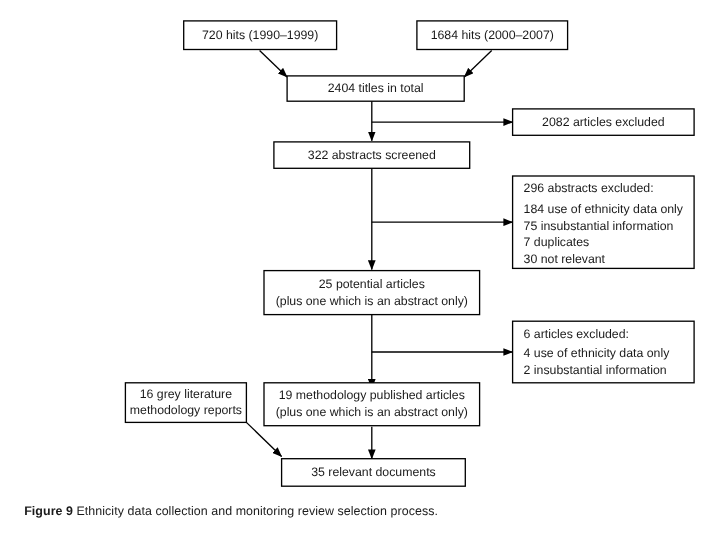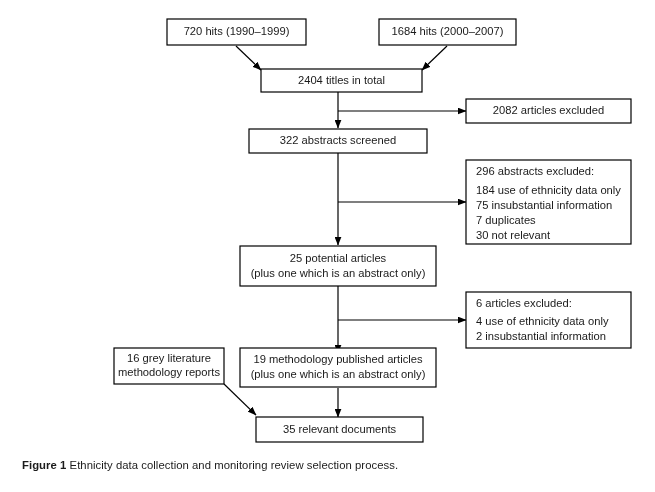--- a/index.html
+++ b/index.html
@@ -166,16 +166,16 @@
       <text class="box-text" x="338" y="375">(plus one which is an abstract only)</text>
     </g>
 
     <g>
       <rect class="box-rect" x="256" y="417" width="167" height="25"></rect>
       <text class="box-text" x="339.5" y="430">35 relevant documents</text>
     </g>
   </svg>
 
   <div id="caption">
-    <span class="cap-label">Figure 1</span><span class="cap-text"> </span><span class="cap-text">Ethnicity data collection and monitoring review selection process.</span>
+    <span class="cap-label">Figure 9</span><span class="cap-text"> </span><span class="cap-text">Ethnicity data collection and monitoring review selection process.</span>
   </div>
 
 </div>
 
 </body></html>

